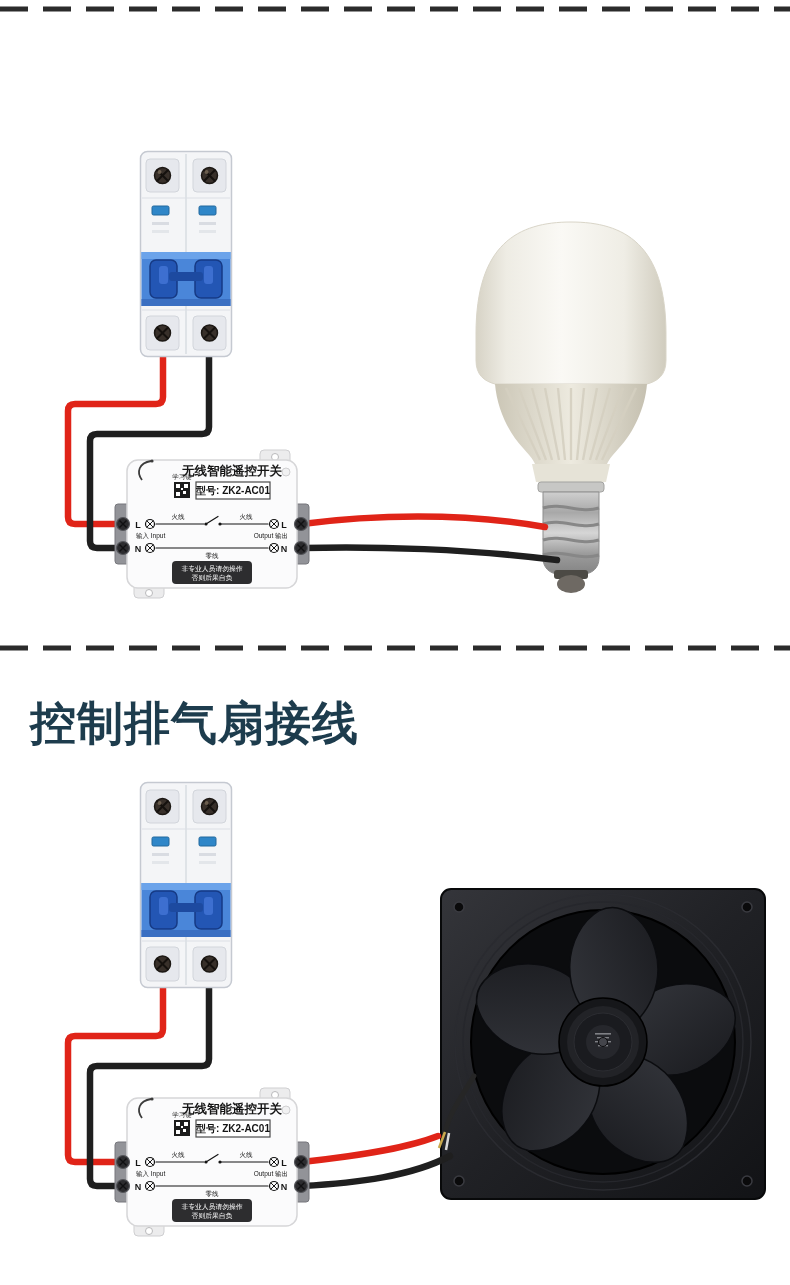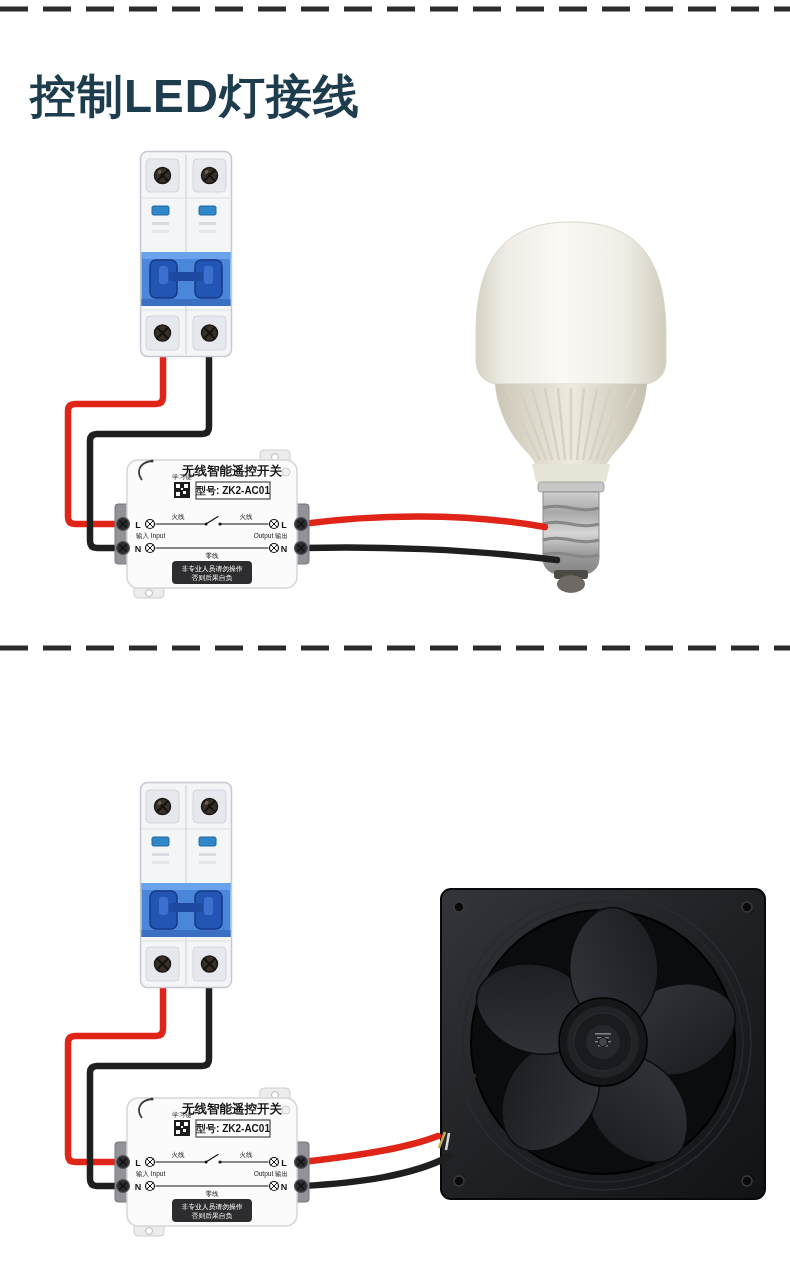--- a/index.html
+++ b/index.html
@@ -138,21 +138,21 @@
     <path d="M209,966 L209,1059 Q209,1066 202,1066 L97,1066 Q90,1066 90,1073 L90,1179 Q90,1186 97,1186 L122,1186" fill="none" stroke="#1f1f1f" stroke-width="6.5" stroke-linecap="round"></path>
 
     <path d="M302,1162 C348,1157 402,1150 438,1136" fill="none" stroke="#e02418" stroke-width="6.5" stroke-linecap="round"></path>
     <path d="M302,1186 C358,1183 412,1176 450,1156" fill="none" stroke="#1f1f1f" stroke-width="6.5" stroke-linecap="round"></path>
 
     <path d="M474,1076 C462,1096 450,1112 445,1132" fill="none" stroke="#262626" stroke-width="5" stroke-linecap="round"></path>
     <line x1="445" y1="1132" x2="439" y2="1148" stroke="#c9a94e" stroke-width="2.5"></line>
     <line x1="449" y1="1133" x2="446" y2="1150" stroke="#d9d9d9" stroke-width="2.5"></line>
   </svg>
 
-  <h1 class="section-title t1">控制LED灯接线</h1>
+  <h1 class="section-title t2">控制排气扇接线</h1>
 
   <div class="abs layer-device" style="left:139px; top:150px;">
     <svg viewBox="0 0 94 208" width="94" height="208">
       <rect x="1.5" y="1.5" width="91" height="205" rx="7" fill="#f4f5f7" stroke="#c5c9d1" stroke-width="1.5"></rect>
       <line x1="47" y1="4" x2="47" y2="204" stroke="#d9dce2" stroke-width="1.5"></line>
       <line x1="3" y1="48" x2="91" y2="48" stroke="#dcdfe5" stroke-width="1.2"></line>
       <line x1="3" y1="160" x2="91" y2="160" stroke="#dcdfe5" stroke-width="1.2"></line>
       <g>
         <rect x="7" y="9" width="33" height="33" rx="4" fill="#e6e8ed" stroke="#d2d5db"></rect>
         <rect x="54" y="9" width="33" height="33" rx="4" fill="#e6e8ed" stroke="#d2d5db"></rect>

